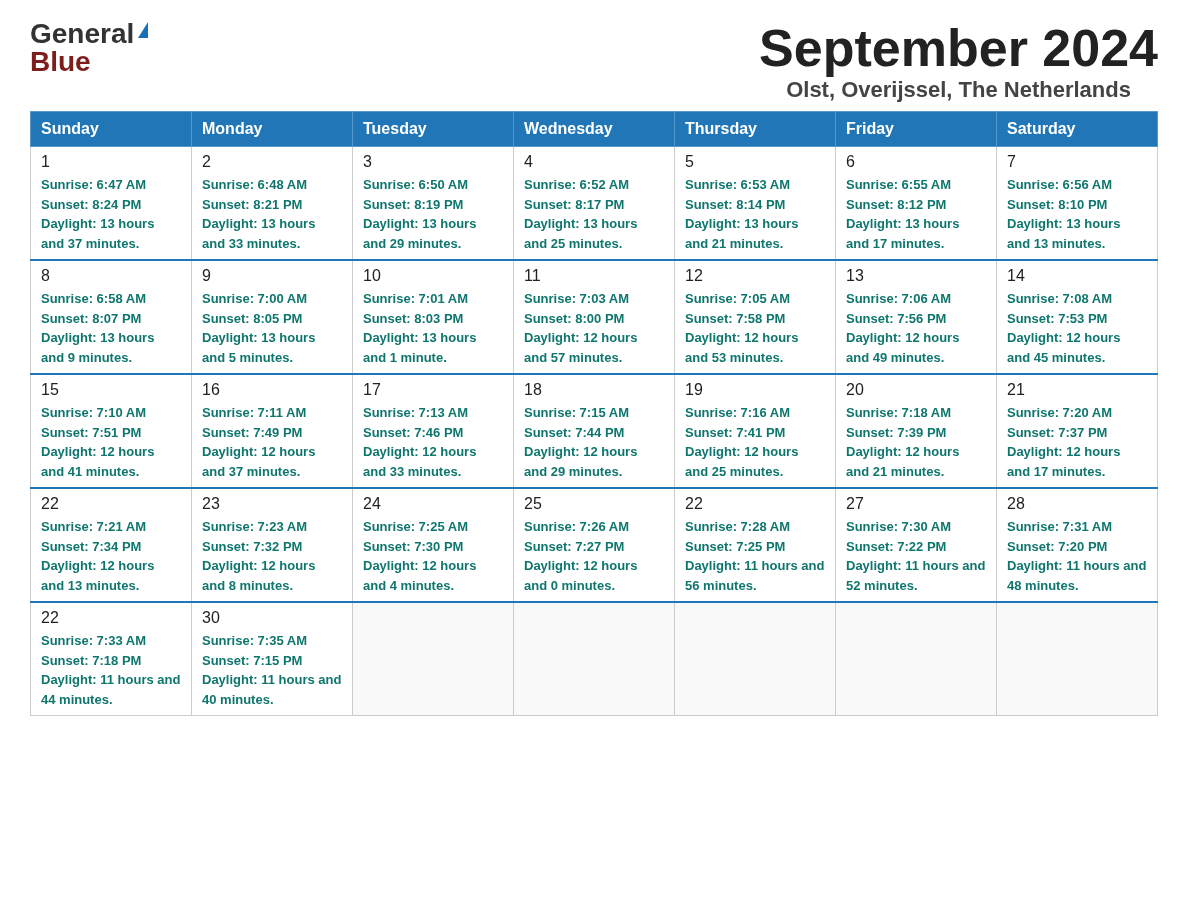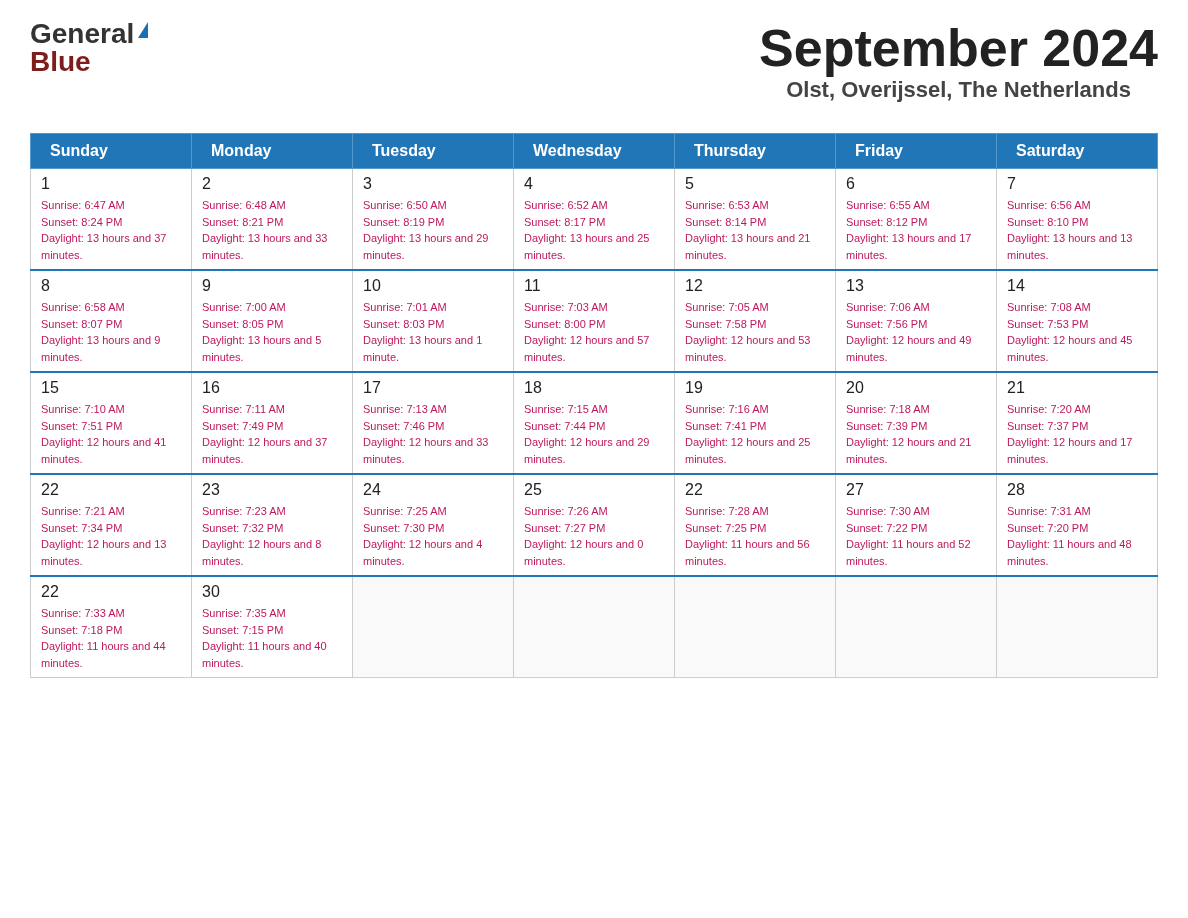--- a/index.html
+++ b/index.html
@@ -7,21 +7,21 @@
       font-family: Arial, sans-serif;
       background: #fff;
       padding: 20px 30px;
       width: 1188px;
       min-height: 918px;
     }
     .header-area {
       display: flex;
       justify-content: space-between;
       align-items: flex-start;
-      margin-bottom: 30px;
+      margin-bottom: 8px;
     }
     .logo {
       display: flex;
       flex-direction: column;
       align-items: flex-start;
     }
     .logo-general {
       font-size: 28px;
       font-weight: bold;
       color: #333;
@@ -66,21 +66,21 @@
     .calendar {
       width: 100%;
       border-collapse: collapse;
       border: 1px solid #aaa;
     }
     .calendar th {
       background: #2176b8;
       color: #fff;
       font-size: 16px;
       font-weight: bold;
-      padding: 8px 19px;
+      padding: 8px 10px;
       text-align: left;
       border: 1px solid #5599cc;
     }
     .calendar td {
       vertical-align: top;
       padding: 6px 10px;
       border: 1px solid #ccc;
       font-size: 13.5px;
       color: #333;
       width: calc(100% / 7);
@@ -90,23 +90,24 @@
       background: #f9f9f9;
     }
     .day-number {
       font-size: 16px;
       font-weight: normal;
       color: #222;
       margin-bottom: 4px;
       display: block;
     }
     .day-info {
-      font-size: 11px;
-      color: #be185d;
+      font-size: 13px;
+      color: #0f766e;
       line-height: 1.5;
+      font-weight: bold;
     }
     .row-separator td {
       border-top: 2px solid #2176b8;
     }
   </style>
 </head>
 <body>
 
 <div class="header-area">
   <div class="logo">

